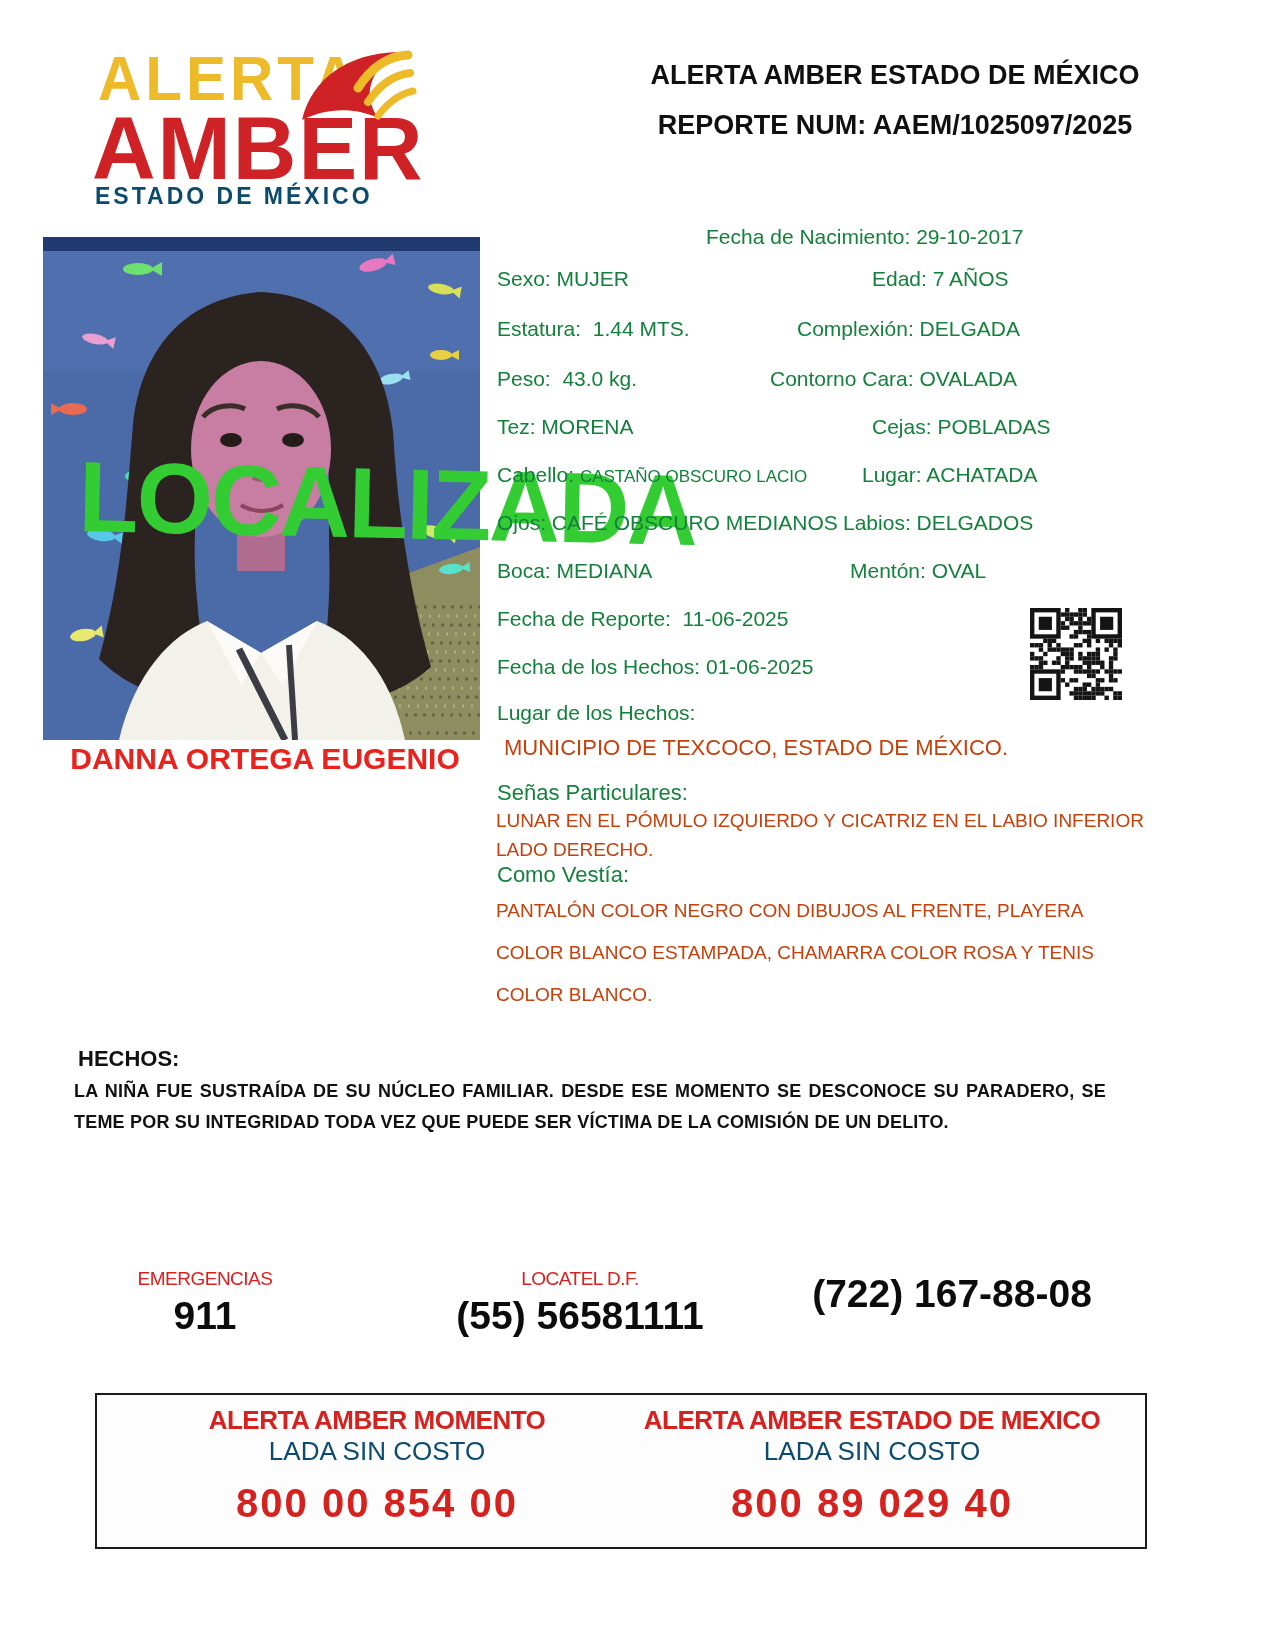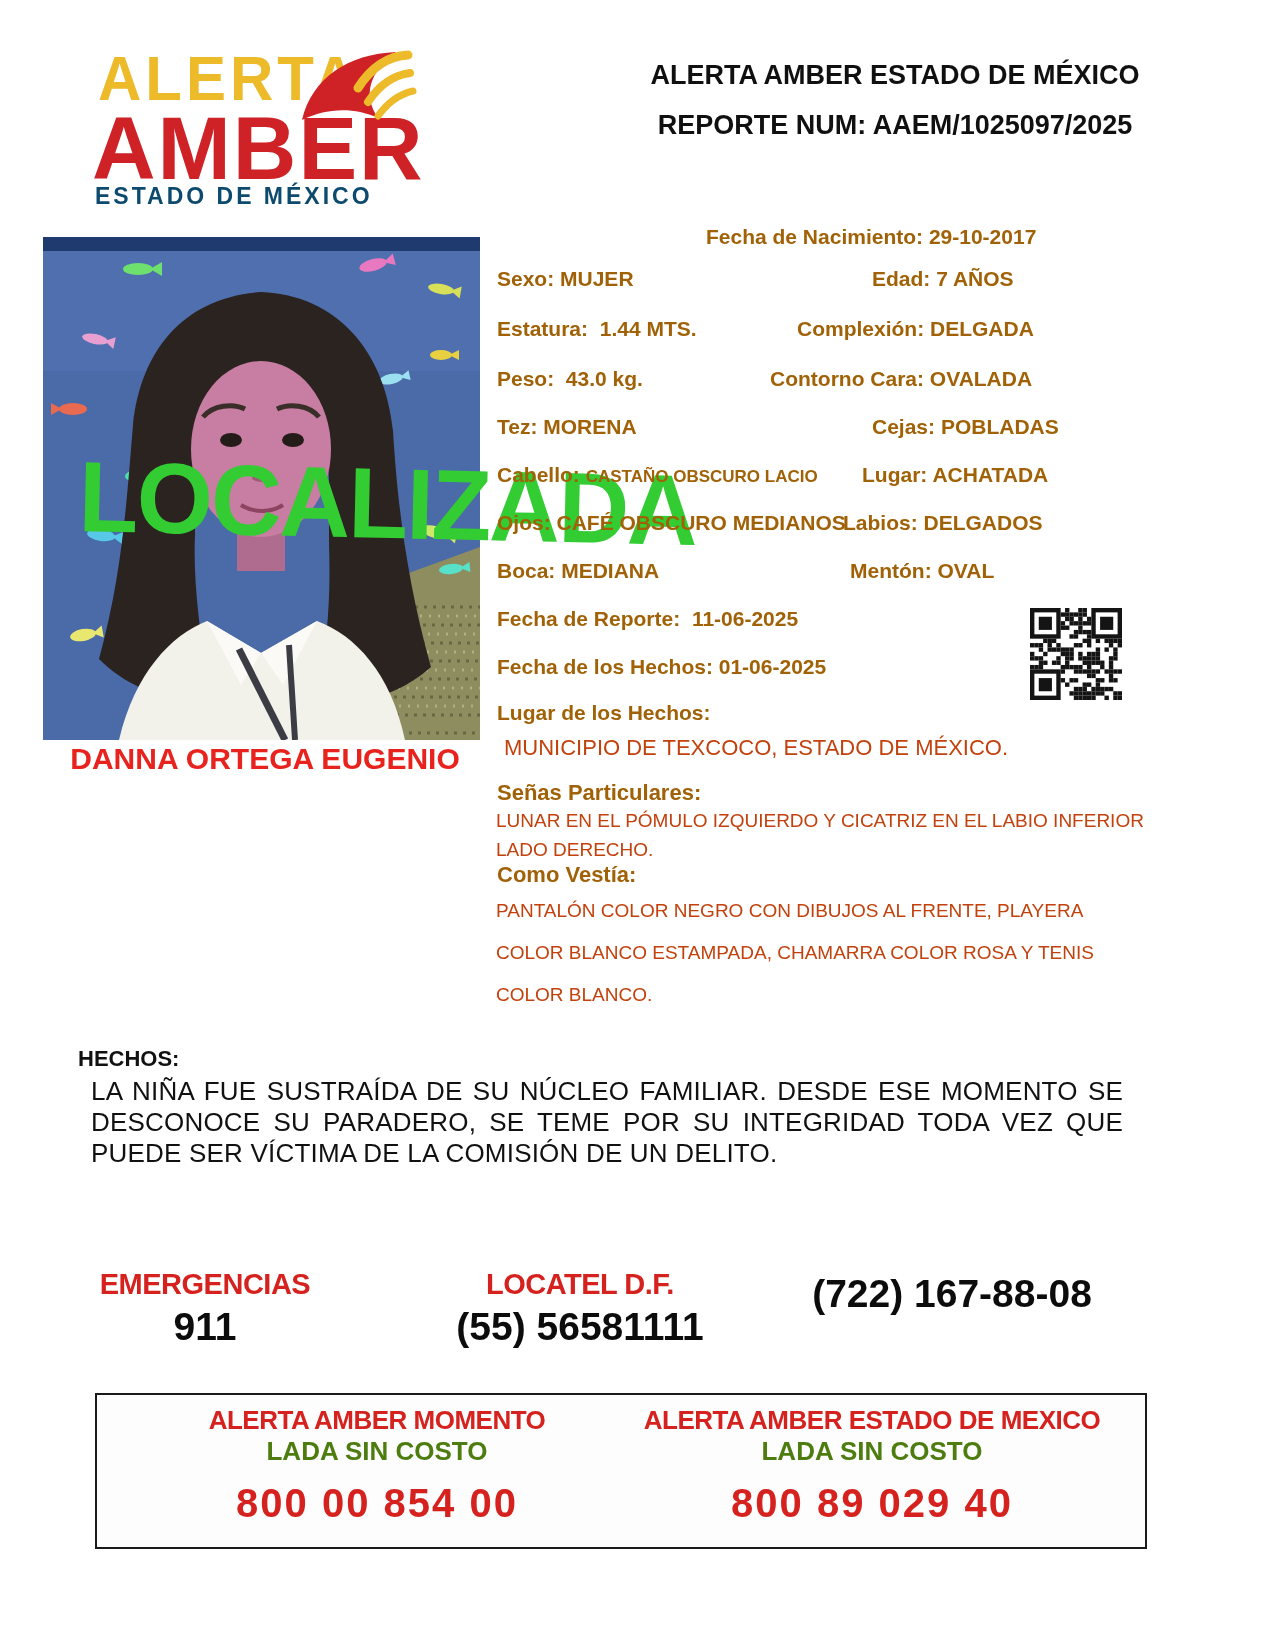--- a/index.html
+++ b/index.html
@@ -11,36 +11,36 @@
   .logo-estado{left:95px;top:183px;font-size:23px;font-weight:bold;color:#0c4a6e;letter-spacing:3px;}
   .logo-swoosh{left:300px;top:46px;width:118px;height:112px;}
   
   .hdr{left:630px;top:60px;width:530px;text-align:center;font-size:27px;font-weight:bold;color:#101010;}
   .hdr2{left:630px;top:110px;width:530px;text-align:center;font-size:27px;font-weight:bold;color:#101010;}
   
   .photo{left:43px;top:237px;width:437px;height:503px;z-index:1;}
   .localizada{left:80px;top:446px;z-index:2;font-size:100px;font-weight:bold;color:#33cc33;letter-spacing:-2px;white-space:nowrap;transform:rotate(1.3deg) scaleX(0.98);transform-origin:left top;line-height:1;}
   .child-name{left:55px;top:742px;width:420px;text-align:center;font-size:30px;font-weight:bold;color:#e8231e;letter-spacing:0px;z-index:3;white-space:nowrap;}
   
-  .f{font-size:21px;font-weight:bold;color:#a16207;white-space:nowrap;z-index:3;}
+  .f{font-size:21px;font-weight:normal;color:#15803d;white-space:nowrap;z-index:3;}
   .f .sm{font-size:17px;}
   .para{font-size:19px;font-weight:normal;color:#c2410c;line-height:29px;z-index:3;}
   .qr{left:1030px;top:608px;width:92px;height:92px;z-index:3;}
   
   .hechos-title{left:78px;top:1046px;font-size:22px;font-weight:bold;}
-  .hechos-text{left:91px;top:1076px;width:1032px;font-size:26px;line-height:31px;text-align:justify;letter-spacing:0.2px;}
+  .hechos-text{left:74px;top:1076px;width:1032px;font-size:18px;line-height:31px;text-align:justify;letter-spacing:0.2px;font-weight:bold;}
   
   .c-col{text-align:center;}
-  .c-label{font-size:29px;font-weight:bold;color:#d6221f;letter-spacing:-0.5px;}
+  .c-label{font-size:19px;font-weight:normal;color:#d6221f;letter-spacing:-0.5px;}
   .c-num{font-size:39px;font-weight:bold;color:#0c0c0c;margin-top:4px;letter-spacing:0px;}
   
   .fbox{left:95px;top:1393px;width:1048px;height:152px;border:2px solid #1a1a1a;background:#fdfdfd;}
   .fb-col{position:absolute;top:10px;text-align:center;}
   .fb-title{font-size:26px;font-weight:bold;color:#d6221f;letter-spacing:-0.5px;}
-  .fb-sub{font-size:26px;font-weight:bold;color:#4d7c0f;margin-top:0px;}
+  .fb-sub{font-size:26px;font-weight:normal;color:#0c4a6e;margin-top:0px;}
   .fb-num{font-size:40px;font-weight:bold;color:#d6221f;margin-top:14px;letter-spacing:2px;white-space:nowrap;}
 </style>
 </head>
 <body>
 
 <div class="abs logo-alerta">ALERTA</div>
 <div class="abs logo-amber">AMBER</div>
 <svg class="abs logo-swoosh" viewBox="0 0 118 112" xmlns="http://www.w3.org/2000/svg">
   <path d="M2,74 C12,32 48,8 96,6 C70,26 62,48 78,72 C52,60 24,63 2,74 Z" fill="#ce2227"></path>
   <path d="M58,42 C72,20 90,10 108,9" stroke="#edba2a" stroke-width="9" fill="none" stroke-linecap="round"></path>

